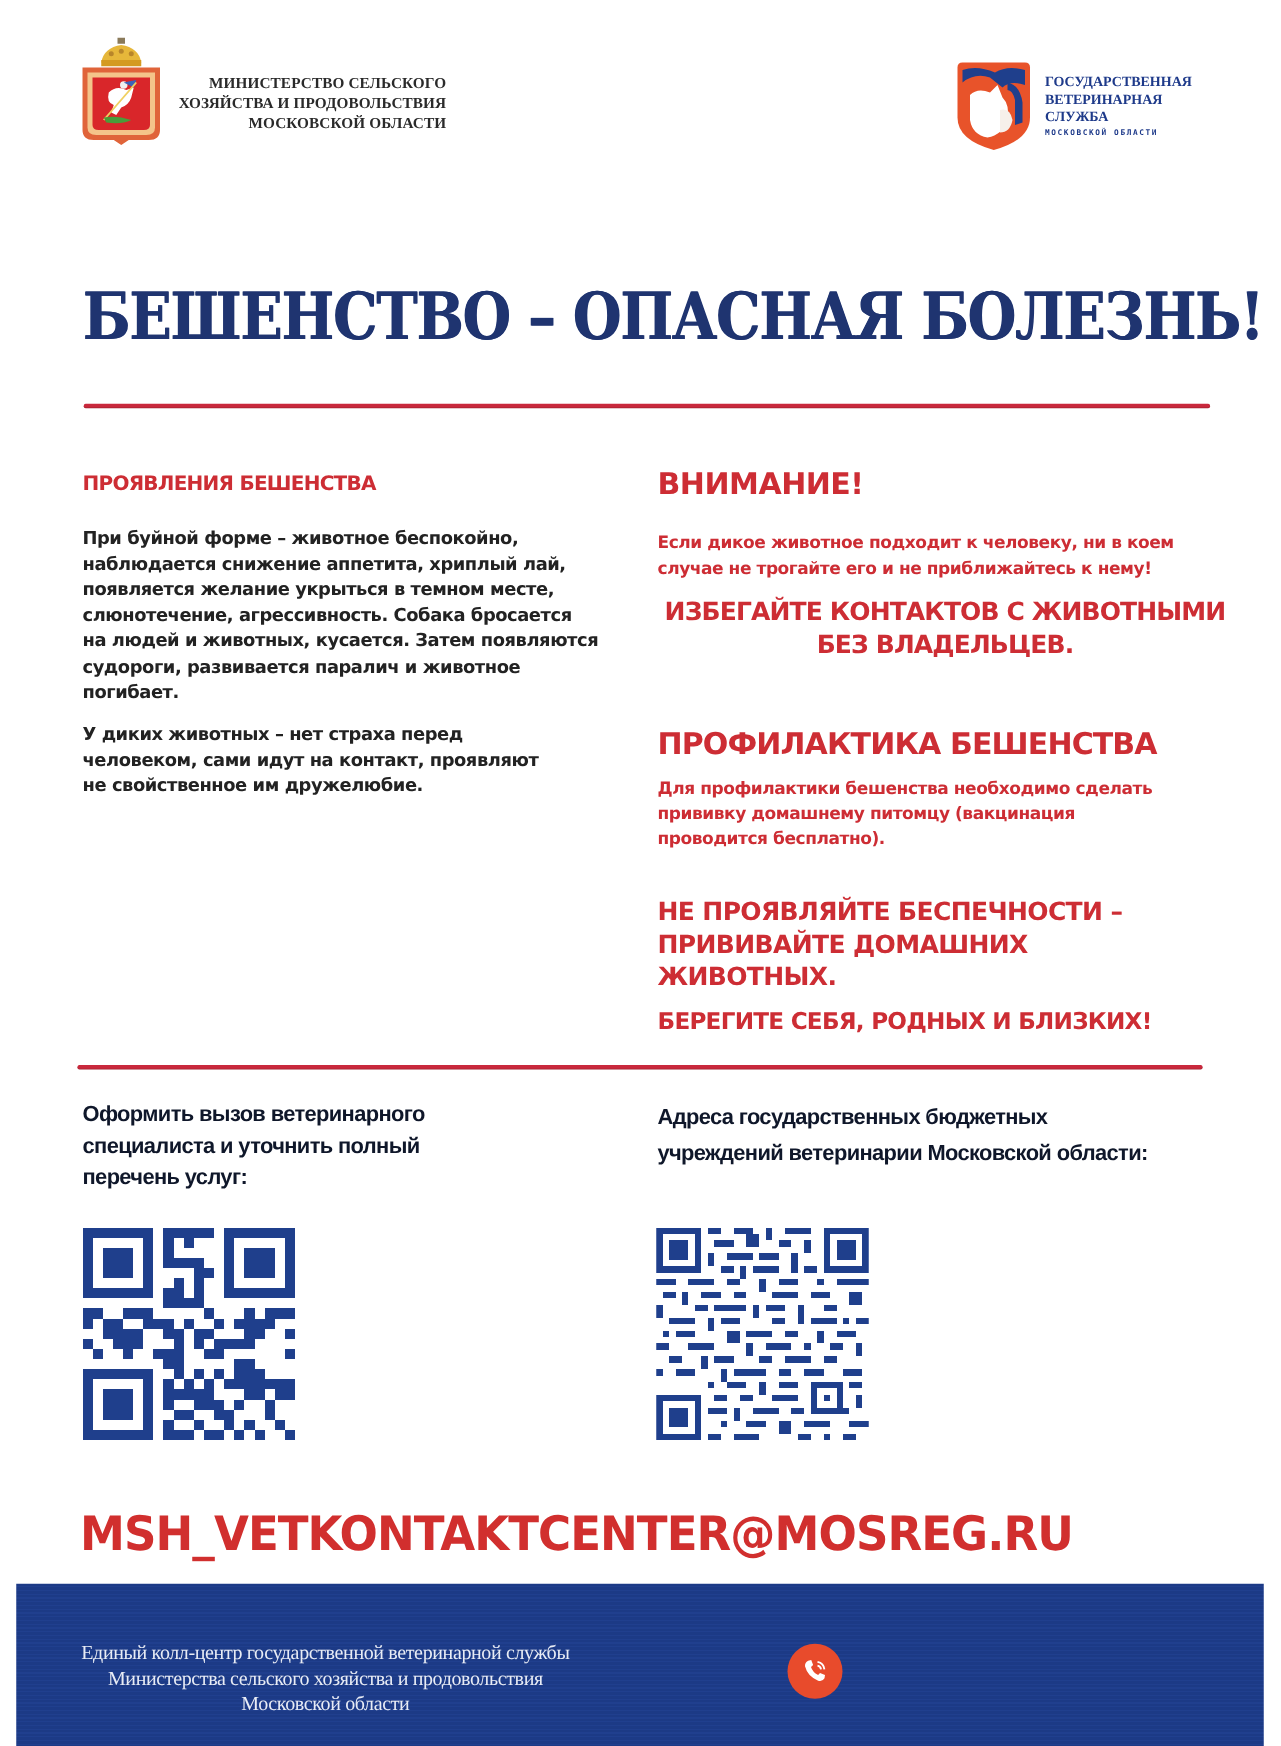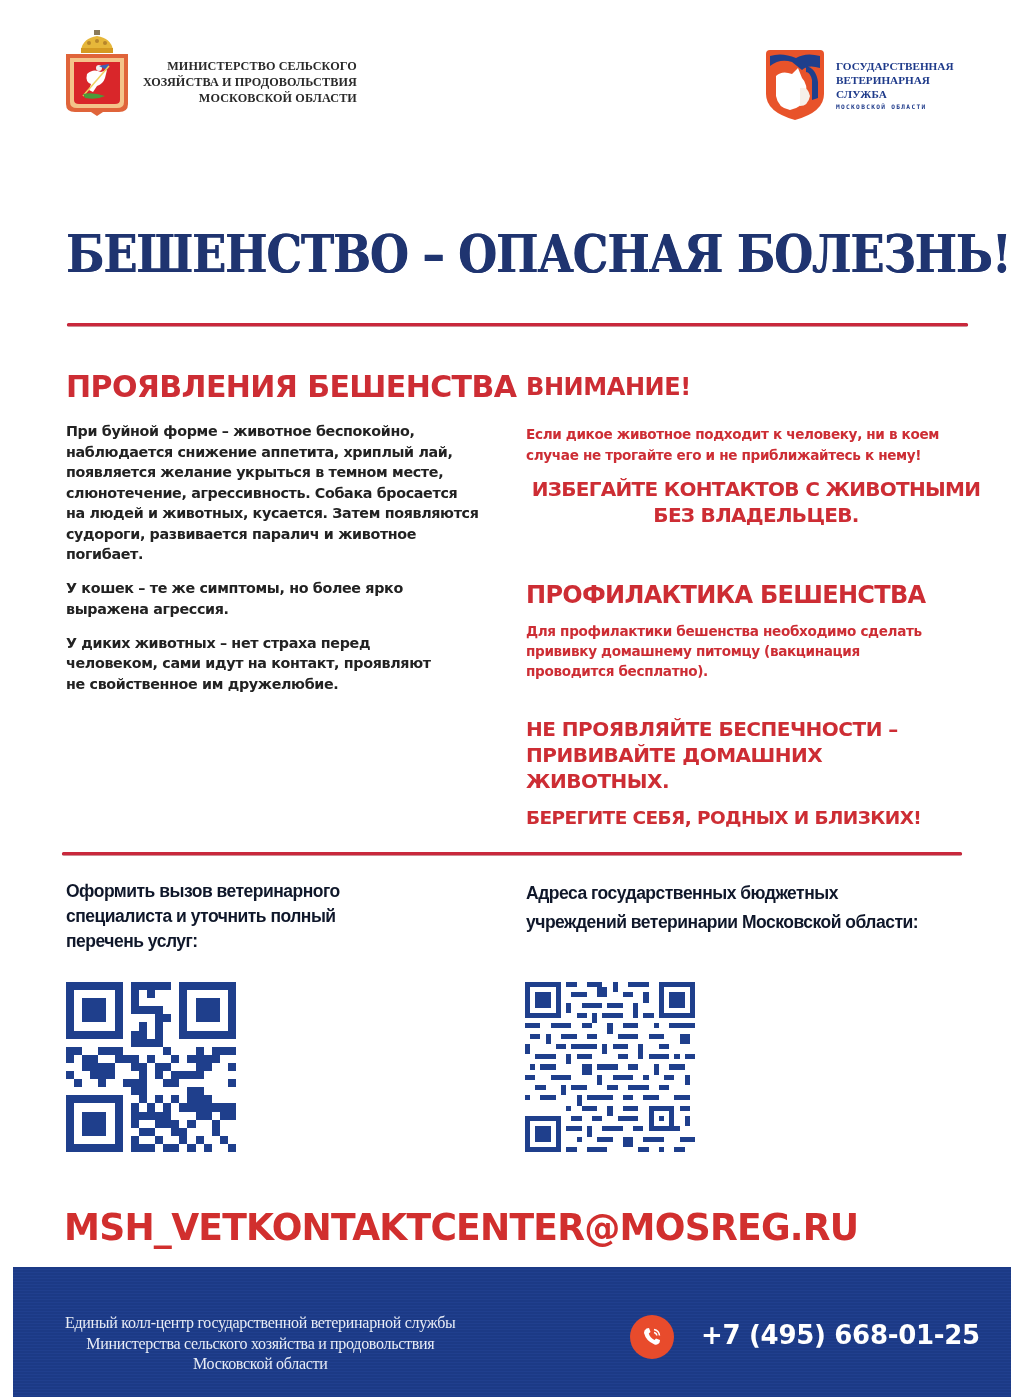--- a/index.html
+++ b/index.html
@@ -22,21 +22,21 @@
   .main-title { left: 66px; top: 222px; width: 905px; height: 64px; font-family: "DejaVu Serif", serif;
     font-weight: bold; font-size: 52px; line-height: 64px; color: #1f3470; letter-spacing: -1.2px;
     transform: scaleX(0.86); transform-origin: left center; white-space: nowrap; text-shadow: 0.6px 0 0 #1f3470; }
 
   .divider { height: 3px; background: #c9283c; border-radius: 2px; box-shadow: 0 0.5px 0 #a01e2e; }
   .divider-1 { left: 67px; top: 323px; width: 901px; }
   .divider-2 { left: 62px; top: 852px; width: 900px; }
 
   
   .h-red { font-family: "DejaVu Sans", sans-serif; font-weight: bold; color: #cd2d34; white-space: nowrap; }
-  .left-heading { left: 66px; top: 371px; font-size: 30px; line-height: 32px; letter-spacing: -0.6px; }
+  .left-heading { left: 66px; top: 371px; font-size: 16px; line-height: 32px; letter-spacing: -0.6px; }
   .left-col { left: 66px; top: 421px; width: 440px; }
   .left-col p { font-size: 14.3px; line-height: 20.5px; font-weight: bold; color: #222; margin-bottom: 13.5px;
     letter-spacing: -0.35px; white-space: pre-line; }
 
   
   .right-h1 { left: 526px; top: 371px; font-size: 24px; line-height: 32px; letter-spacing: -0.4px; }
   .right-p1 { left: 526px; top: 424px; width: 460px; font-size: 13.6px; line-height: 20.5px; font-weight: bold;
     color: #cd2d34; letter-spacing: -0.35px; white-space: pre-line; }
   .right-warn { left: 526px; top: 476px; width: 460px; font-size: 20px; line-height: 26px; letter-spacing: -0.7px;
     white-space: pre-line; text-align: center; }
@@ -119,22 +119,20 @@
 
 <h2 class="abs h-red left-heading">ПРОЯВЛЕНИЯ БЕШЕНСТВА</h2>
 <div class="abs left-col">
   <p>При буйной форме – животное беспокойно,
 наблюдается снижение аппетита, хриплый лай,
 появляется желание укрыться в темном месте,
 слюнотечение, агрессивность. Собака бросается
 на людей и животных, кусается. Затем появляются
 судороги, развивается паралич и животное
 погибает.</p>
-  <p>У кошек – те же симптомы, но более ярко
-выражена агрессия.</p>
   <p>У диких животных – нет страха перед
 человеком, сами идут на контакт, проявляют
 не свойственное им дружелюбие.</p>
 </div>
 
 <h2 class="abs h-red right-h1">ВНИМАНИЕ!</h2>
 <div class="abs right-p1">Если дикое животное подходит к человеку, ни в коем
 случае не трогайте его и не приближайтесь к нему!</div>
 <div class="abs h-red right-warn">ИЗБЕГАЙТЕ КОНТАКТОВ С ЖИВОТНЫМИ
 БЕЗ ВЛАДЕЛЬЦЕВ.</div>
@@ -348,14 +346,13 @@
   <div class="abs footer-text">Единый колл-центр государственной ветеринарной службы
 Министерства сельского хозяйства и продовольствия
 Московской области</div>
   <div class="abs phone-icon">
     <svg viewBox="0 0 24 24" width="24" height="24">
       <path d="M6.5 3.5 L9 3 L10.5 7 L8.8 8.5 Q10 12.5 14.5 15 L16 13.4 L20 15 L19.6 17.6 Q18 20.5 14.5 19.5 Q6 16 4 8 Q3.8 5 6.5 3.5 Z" fill="#ffffff"></path>
       <path d="M14 4.5 Q19 5.5 19.5 10.5" stroke="#ffffff" stroke-width="1.5" fill="none"></path>
       <path d="M14 7.5 Q16.5 8 16.8 10.5" stroke="#ffffff" stroke-width="1.5" fill="none"></path>
     </svg>
   </div>
-  <div class="abs phone-number">+7 (495) 668-01-25</div>
 </div>
 
 </body></html>

